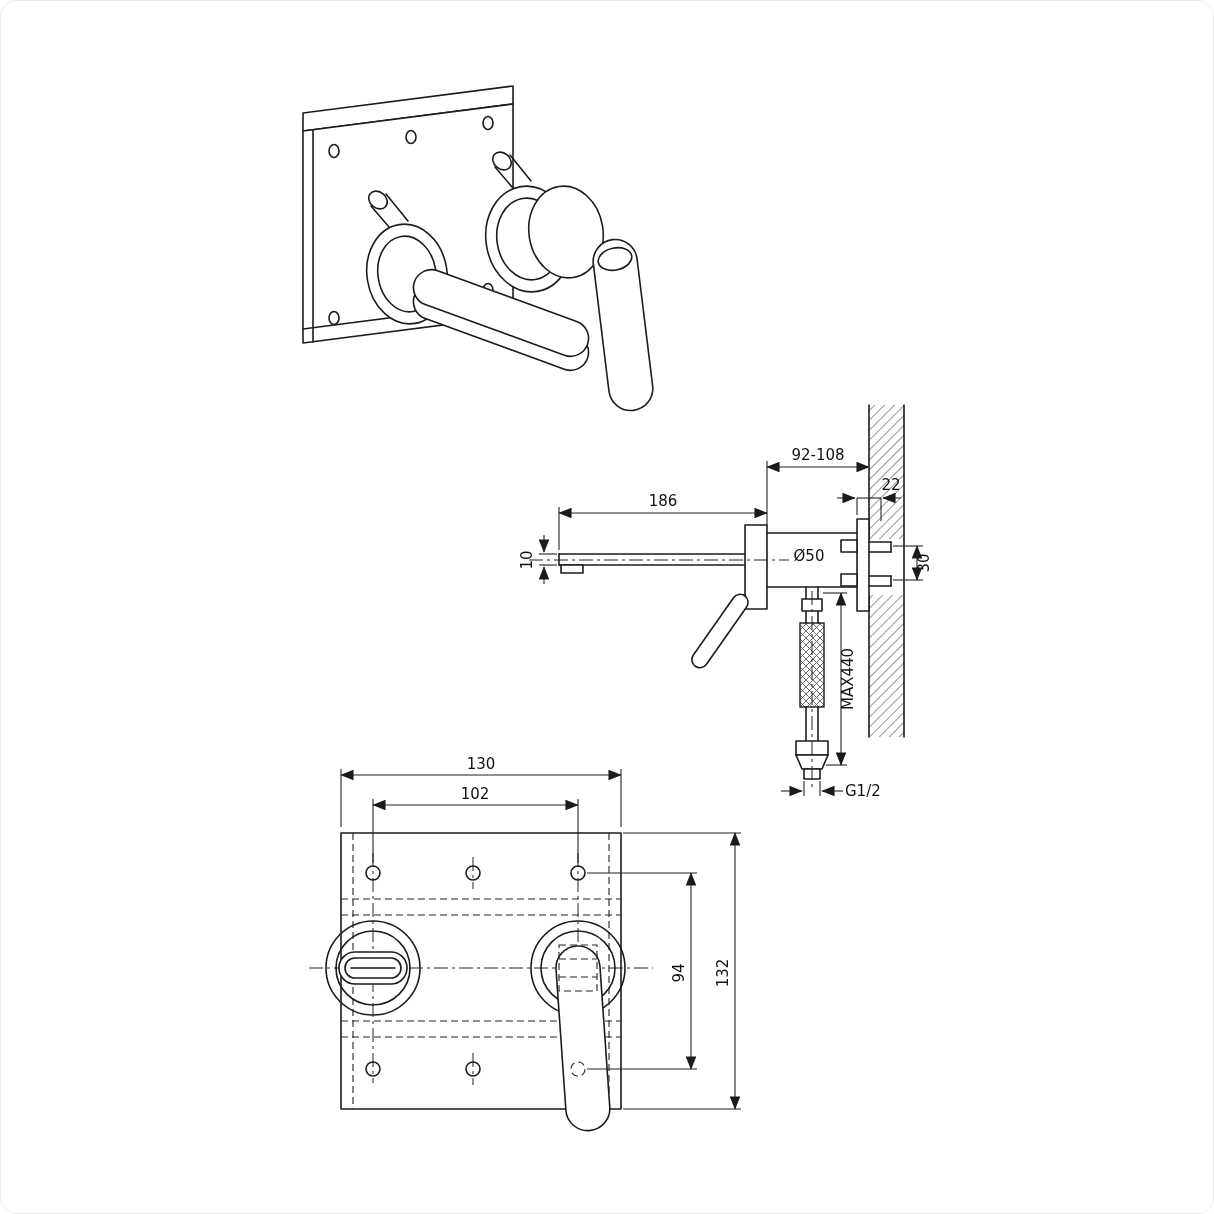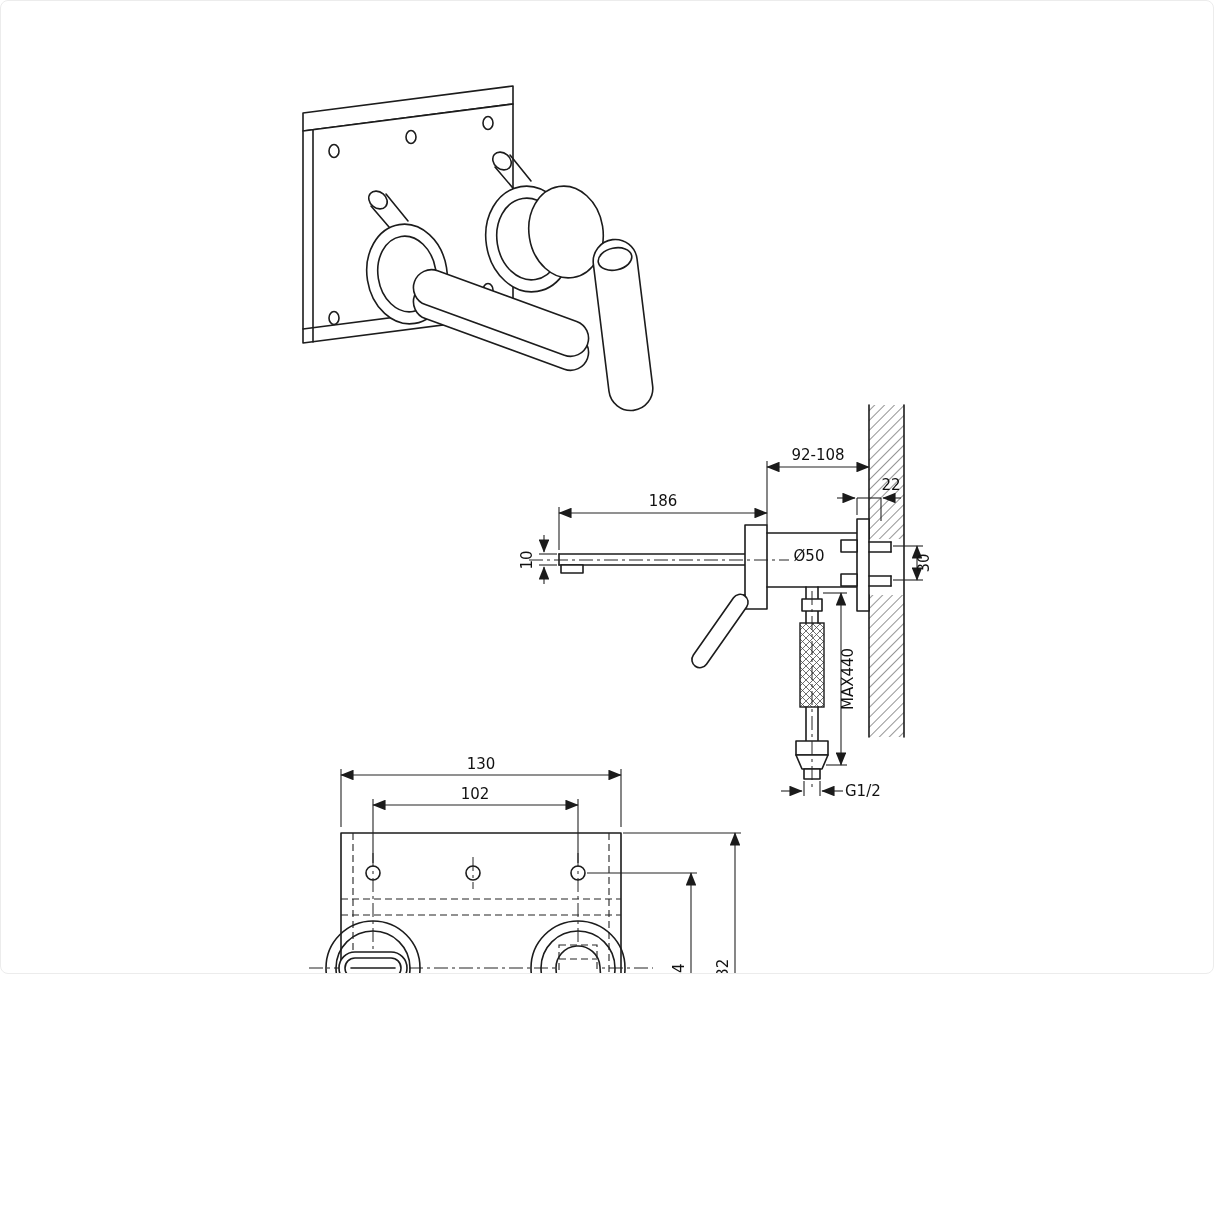--- a/index.html
+++ b/index.html
@@ -1,17 +1,17 @@
 <!DOCTYPE html>
 <html><head>
 <meta charset="utf-8">
 <style>
   * { margin:0; padding:0; box-sizing:border-box; }
   html,body { width:1214px; height:1214px; background:#ffffff; font-family:"DejaVu Sans", sans-serif; }
-  .page { width:1214px; height:974px; background:#ffffff; border:1px solid #ececec; border-radius:8px; overflow:hidden; }
+  .page { width:1214px; height:1214px; background:#ffffff; border:1px solid #ececec; border-radius:17px; overflow:hidden; }
   text.dtxt { font-family:"DejaVu Sans", sans-serif; font-size:15px; fill:#111111; }
   .obj  { fill:none; stroke:#1c1c1c; stroke-width:1.6; stroke-linecap:round; stroke-linejoin:round; }
   .objf { fill:#ffffff; stroke:#1c1c1c; stroke-width:1.6; stroke-linejoin:round; }
   .dim  { fill:none; stroke:#242424; stroke-width:1.1; }
   .cl   { fill:none; stroke:#242424; stroke-width:1; stroke-dasharray:14 4 3 4; }
   .hid  { fill:none; stroke:#242424; stroke-width:1.1; stroke-dasharray:7 4; }
 </style>
 </head>
 <body>
 

